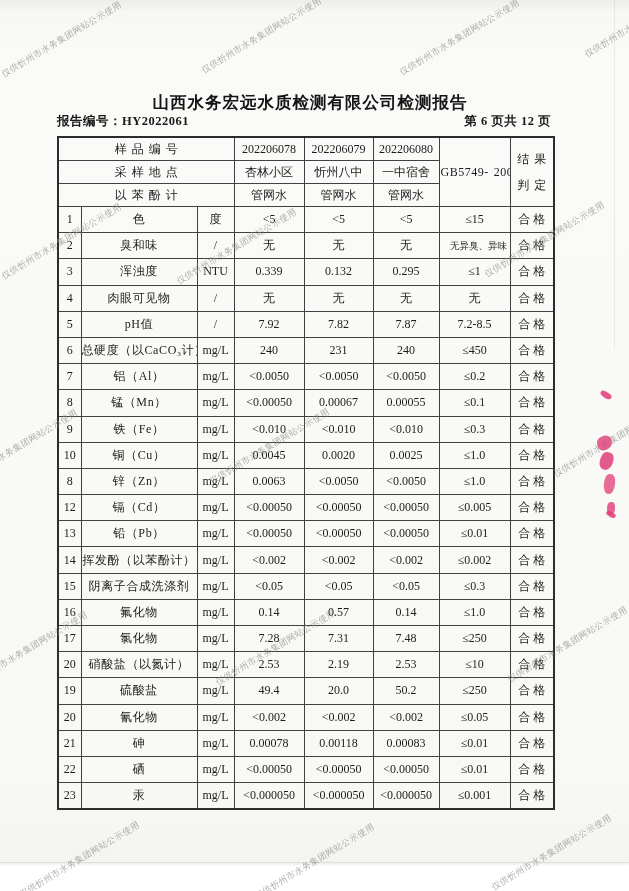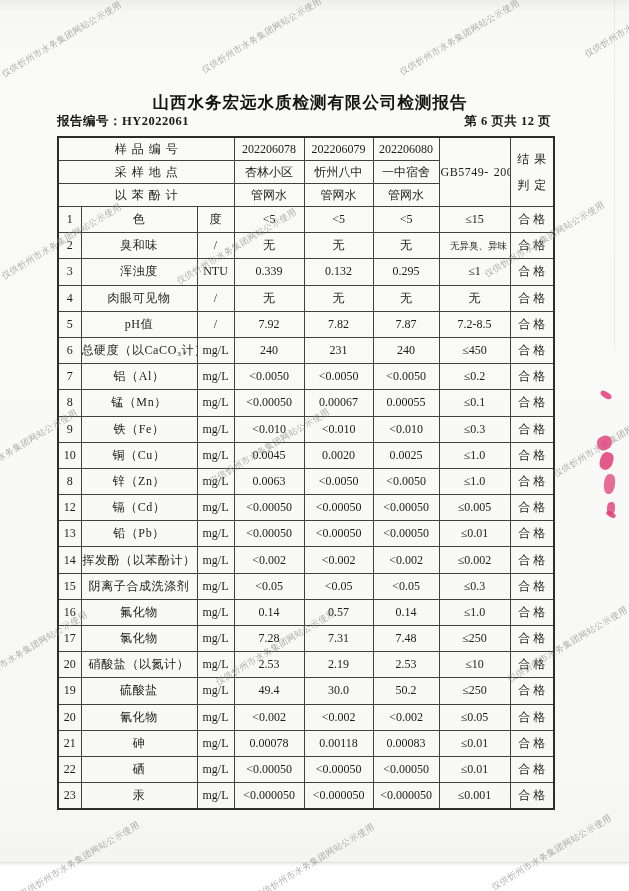--- a/index.html
+++ b/index.html
@@ -286,21 +286,21 @@
           <td class="val">2.19</td>
           <td class="val">2.53</td>
           <td class="lim"><div>≤10</div></td>
           <td class="rescell">合格</td>
         </tr>
         <tr>
           <td class="num">19</td>
           <td class="name">硫酸盐</td>
           <td class="unit">mg/L</td>
           <td class="val">49.4</td>
-          <td class="val">30.0</td>
+          <td class="val">20.0</td>
           <td class="val">50.2</td>
           <td class="lim"><div>≤250</div></td>
           <td class="rescell">合格</td>
         </tr>
         <tr>
           <td class="num">20</td>
           <td class="name">氰化物</td>
           <td class="unit">mg/L</td>
           <td class="val">&lt;0.002</td>
           <td class="val">&lt;0.002</td>

